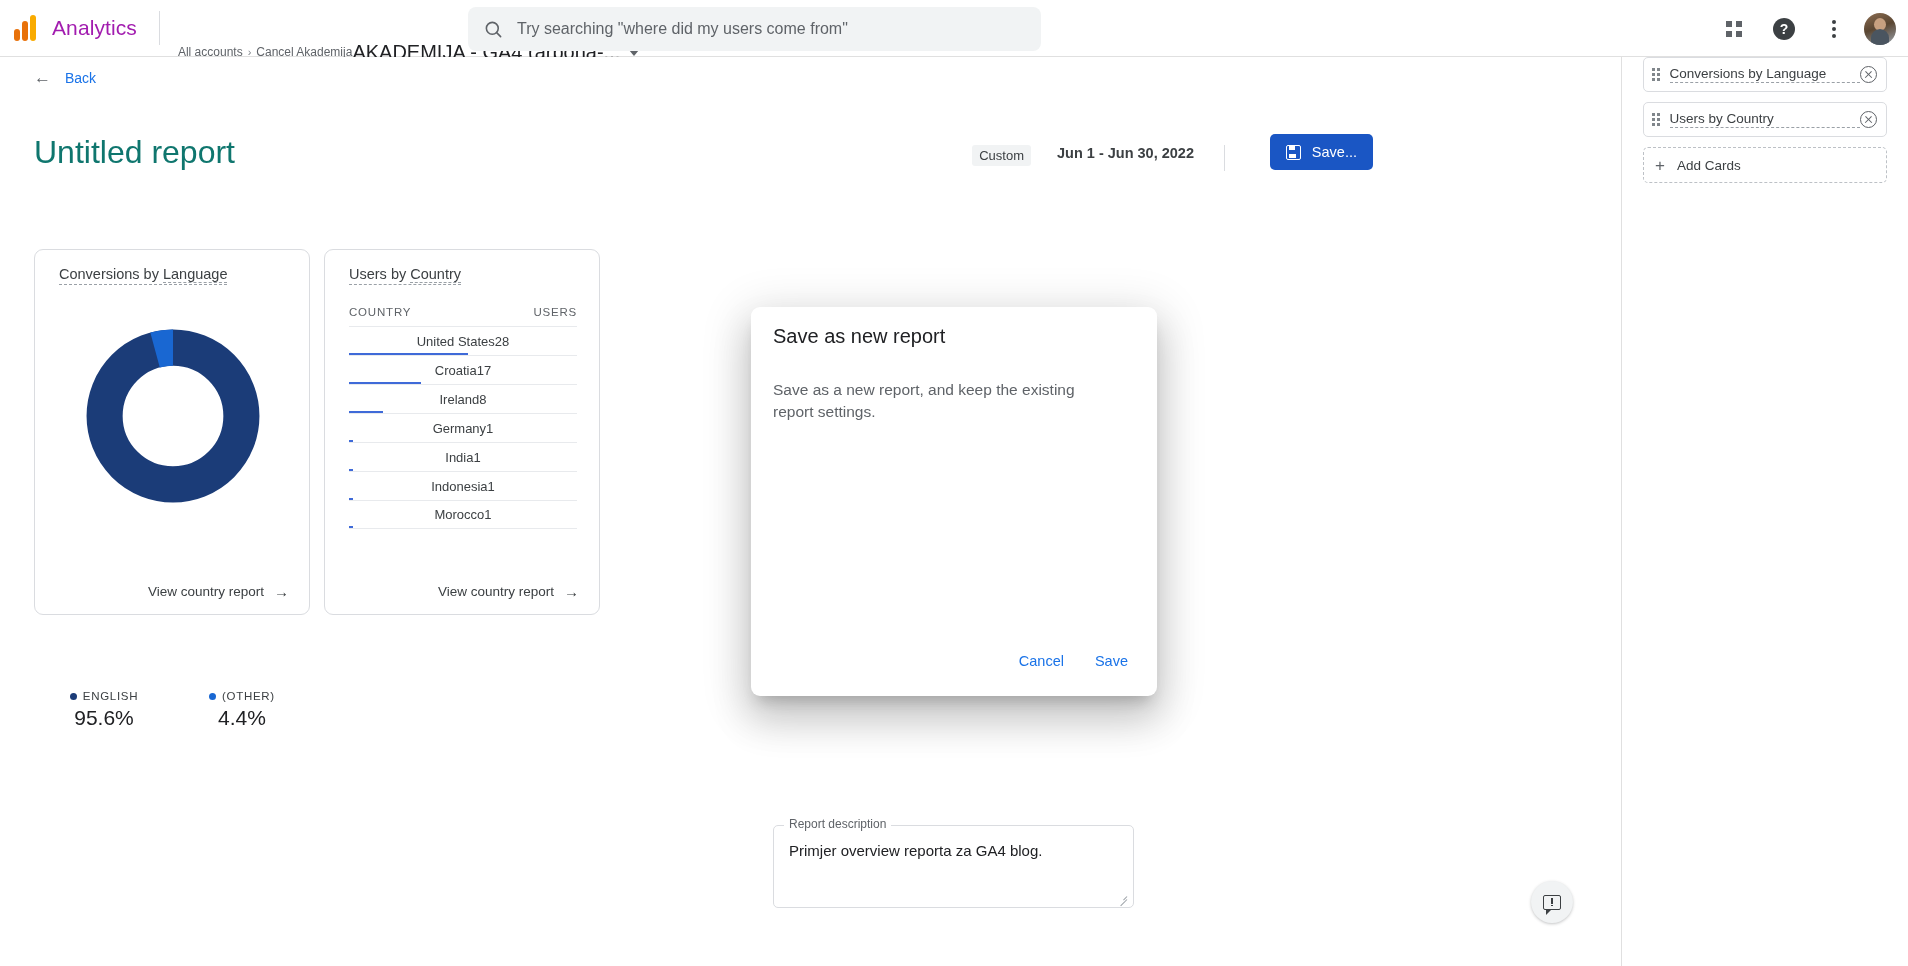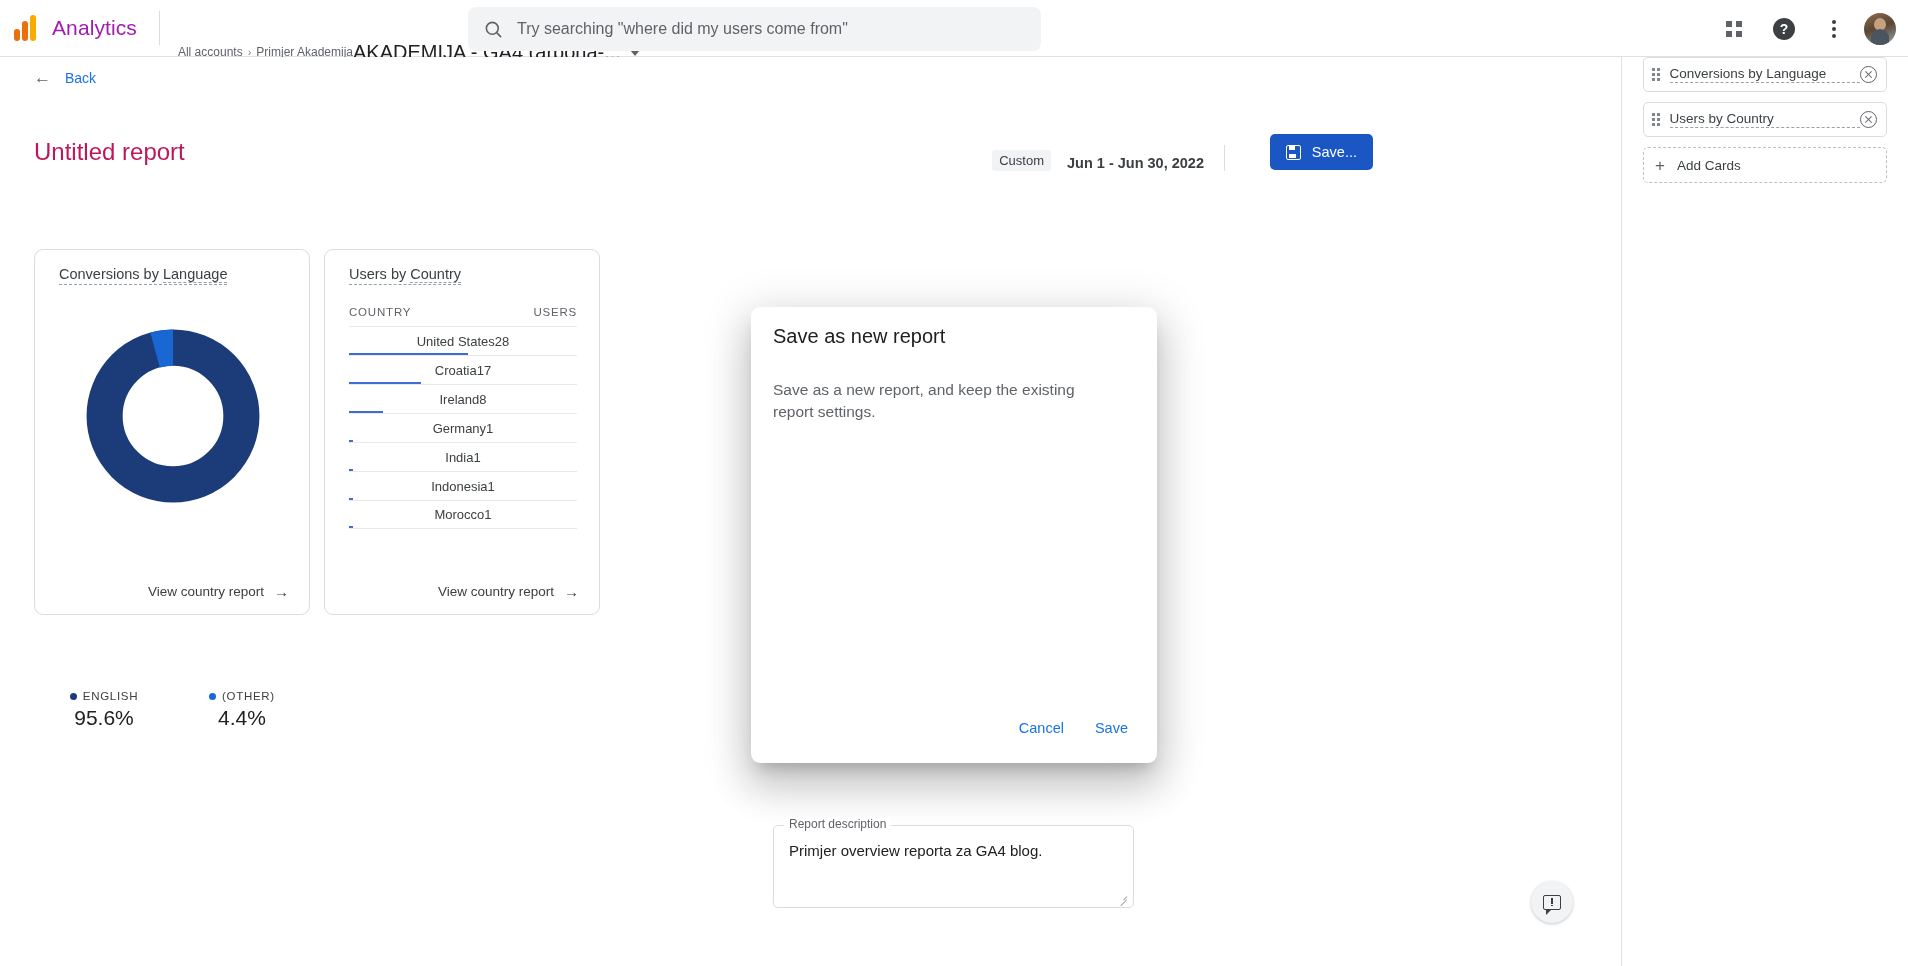--- a/index.html
+++ b/index.html
@@ -48,23 +48,23 @@
   .kebab i { width:4px;height:4px;border-radius:50%;background:#3c4043; display:block;}
   .avatar { width:32px;height:32px;border-radius:50%; background:linear-gradient(160deg,#8d6e52 0%,#5a4632 45%,#9aa3ad 100%); position:relative; overflow:hidden; cursor:pointer; }
   .avatar::after { content:""; position:absolute; left:7px; top:16px; width:18px; height:18px; border-radius:9px 9px 0 0; background:#4a5560; }
   .avatar::before { content:""; position:absolute; left:10px; top:5px; width:12px; height:13px; border-radius:50%; background:#c7a080; }
 
   
   #page { position:absolute; left:0; top:57px; width:1621px; height:909px; background:#ffffff; }
   #backrow { position:absolute; left:34px; top:12px; display:flex; align-items:center; gap:14px; cursor:pointer; }
   #backrow .arrow { color:#5f6368; font-size:17px; line-height:1; }
   #backrow .lbl { color:#1a73e8; font-size:14px; font-weight:500; }
-  #reporttitle { position:absolute; left:34px; top:95px; transform:translateY(-50%); font-size:24px; color:#be185d; }
-
-  #daterow { position:absolute; right:392px; top:88px; display:flex; align-items:flex-end; gap:16px; }
+  #reporttitle { position:absolute; left:34px; top:95px; transform:translateY(-50%); font-size:32px; color:#0f766e; }
+
+  #daterow { position:absolute; right:392px; top:88px; display:flex; align-items:flex-start; gap:26px; }
   .custom-pill { background:#f1f3f4; color:#3c4043; font-size:13px; padding:3px 7px; border-radius:3px; }
   .date-text { font-size:14.5px; font-weight:bold; color:#3c4043; }
   #daterow .dv { width:1px; height:26px; background:#dadce0; margin:0 4px;}
   #savebtn { position:absolute; right:248px; top:95px; transform:translateY(-50%);
     background:#1a56c4; color:#fff; border-radius:5px; height:36px; padding:0 16px;
     display:flex; align-items:center; gap:11px; font-size:14.5px; font-weight:500; cursor:pointer; }
   .floppy { width:15px;height:15px;border:1.8px solid #fff; border-radius:2px; position:relative; }
   .floppy::after { content:""; position:absolute; left:2.5px; top:0px; width:6px; height:4px; background:#fff; }
   .floppy::before { content:""; position:absolute; left:2px; bottom:1px; width:7px; height:4px; background:#fff; }
 
@@ -126,21 +126,21 @@
   #feedback { position:absolute; right:48px; bottom:43px; width:42px; height:42px; border-radius:50%;
               background:#f1f3f4; display:flex; align-items:center; justify-content:center;
               box-shadow:0 1px 3px rgba(60,64,67,.3); cursor:pointer; }
   .fb-bubble { width:18px;height:15px;border:1.8px solid #3c4043;border-radius:2px; position:relative; }
   .fb-bubble::after { content:""; position:absolute; left:2px; bottom:-6px; border-left:5px solid #3c4043; border-bottom:5px solid transparent; }
   .fb-bubble i { position:absolute; left:7.2px; top:2px; width:1.8px; height:6px; background:#3c4043; }
   .fb-bubble i::after { content:""; position:absolute; top:7px; left:0; width:1.8px; height:1.8px; background:#3c4043; }
 
   
   #scrim { position:absolute; inset:0; background:rgba(0,0,0,0.0); }
-  #dialog { position:absolute; left:751px; top:307px; width:406px; height:456px;
+  #dialog { position:absolute; left:751px; top:307px; width:406px; height:389px;
             background:#fff; border-radius:9px; box-shadow:0 11px 15px -7px rgba(0,0,0,.2),0 24px 38px 3px rgba(0,0,0,.14),0 9px 46px 8px rgba(0,0,0,.12); }
   #dlg-title { position:absolute; left:22px; top:18px; font-size:20px; color:#202124; }
   #dlg-desc { position:absolute; left:22px; top:72px; width:330px; font-size:15.5px; line-height:22px; color:#5f6368; }
   .field { position:absolute; left:22px; width:361px; border:1.6px solid #dadce0; border-radius:5px; }
   .field .flabel { position:absolute; left:10px; top:-9px; background:#fff; padding:0 5px; font-size:12px; color:#5f6368; }
   .field .fval { font-size:15px; color:#202124; }
   #f-name { top:437px; height:54px; border-color:#1a73e8; border-width:2px; }
   #f-name .flabel { color:#1a73e8; }
   #f-name .fval { position:absolute; left:15px; top:50%; transform:translateY(-50%); }
   .spell { border-bottom:2px dotted #d93025; padding-bottom:1px; }
@@ -161,21 +161,21 @@
     <span class="ga-bar ga-b1"></span>
       <span class="ga-bar ga-b2"></span>
       <span class="ga-bar ga-b3"></span>
   </div>
   <div class="brand">Analytics</div>
   <div class="vdiv"></div>
   <div class="acct">
     <div class="acct-crumb">
       <span>All accounts</span>
       <span class="sep">›</span>
-      <span>Primjer Akademija</span>
+      <span>Cancel Akademija</span>
     </div>
     <div class="acct-name">
       <span>AKADEMIJA - GA4 (arbona-...</span>
       <span class="caret"></span>
     </div>
   </div>
 
   <div id="searchbox">
     <svg width="19" height="19" viewBox="0 0 24 24">
       <path fill="none" stroke="#5f6368" stroke-width="2" d="M10.5 3a7.5 7.5 0 1 0 0 15 7.5 7.5 0 0 0 0-15z"></path>

